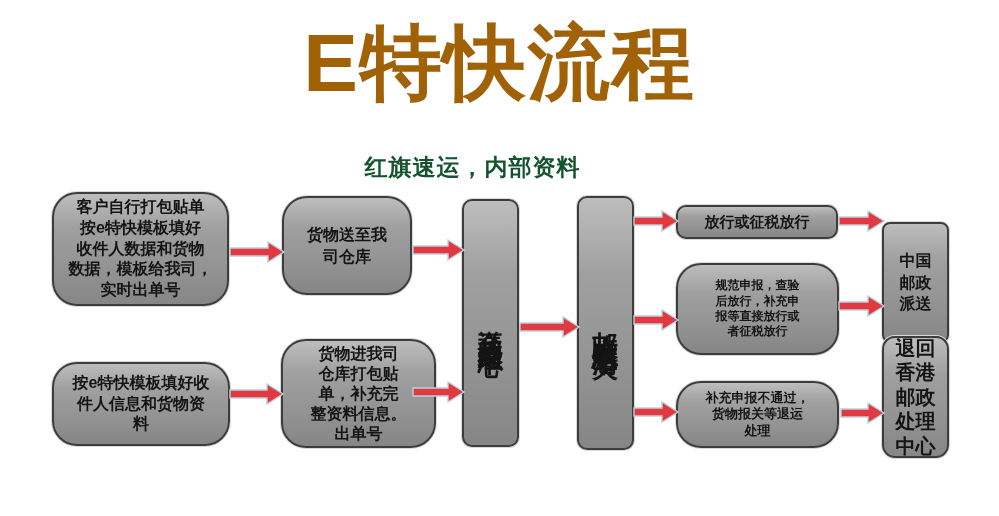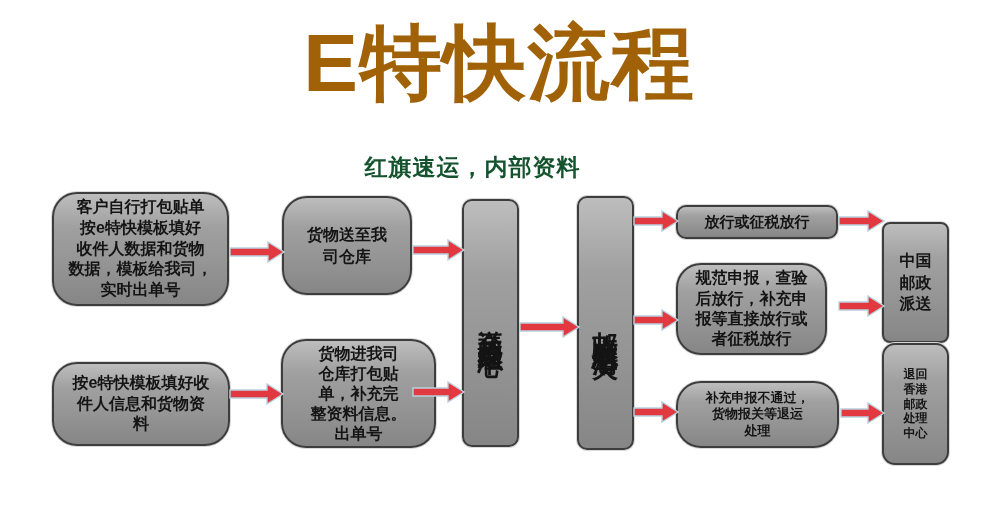--- a/index.html
+++ b/index.html
@@ -72,40 +72,40 @@
   </div>
 
   <div class="node vert" style="left:577px;top:196px;width:57px;height:254px;font-size:26px;letter-spacing:3px;line-height:1;">
     <span class="txt">邮政广航中心清关</span>
   </div>
 
   <div class="node" style="left:676px;top:205px;width:162px;height:34px;font-size:15px;border-radius:10px;">
     <span class="txt">放行或征税放行</span>
   </div>
 
-  <div class="node" style="left:676px;top:263px;width:151px;height:92px;font-size:16px;line-height:1.28;">
+  <div class="node" style="left:676px;top:263px;width:163px;height:92px;font-size:12px;line-height:1.28;">
     <span class="txt">规范申报，查验
 后放行，补充申
 报等直接放行或
 者征税放行</span>
   </div>
 
   <div class="node" style="left:676px;top:381px;width:163px;height:67px;font-size:13px;line-height:1.25;">
     <span class="txt">补充申报不通过，
 货物报关等退运
 处理</span>
   </div>
 
   <div class="node" style="left:882px;top:222px;width:67px;height:121px;font-size:16px;line-height:1.35;border-radius:8px;">
     <span class="txt">中国
 邮政
 派送</span>
   </div>
 
-  <div class="node" style="left:882px;top:343px;width:67px;height:122px;font-size:12px;line-height:1.22;border-radius:13px;">
+  <div class="node" style="left:882px;top:336px;width:67px;height:122px;font-size:20px;line-height:1.22;border-radius:13px;">
     <span class="txt">退回
 香港
 邮政
 处理
 中心</span>
   </div>
 
 <svg width="54" height="22" style="position: absolute; left: 230px; top: 241px; overflow: visible;">
       <polygon points="0,7 38,7 38,1 54,11 38,21 38,15 0,15" fill="#e23940" stroke="#b9d2de" stroke-width="1.4"></polygon>
     </svg>

